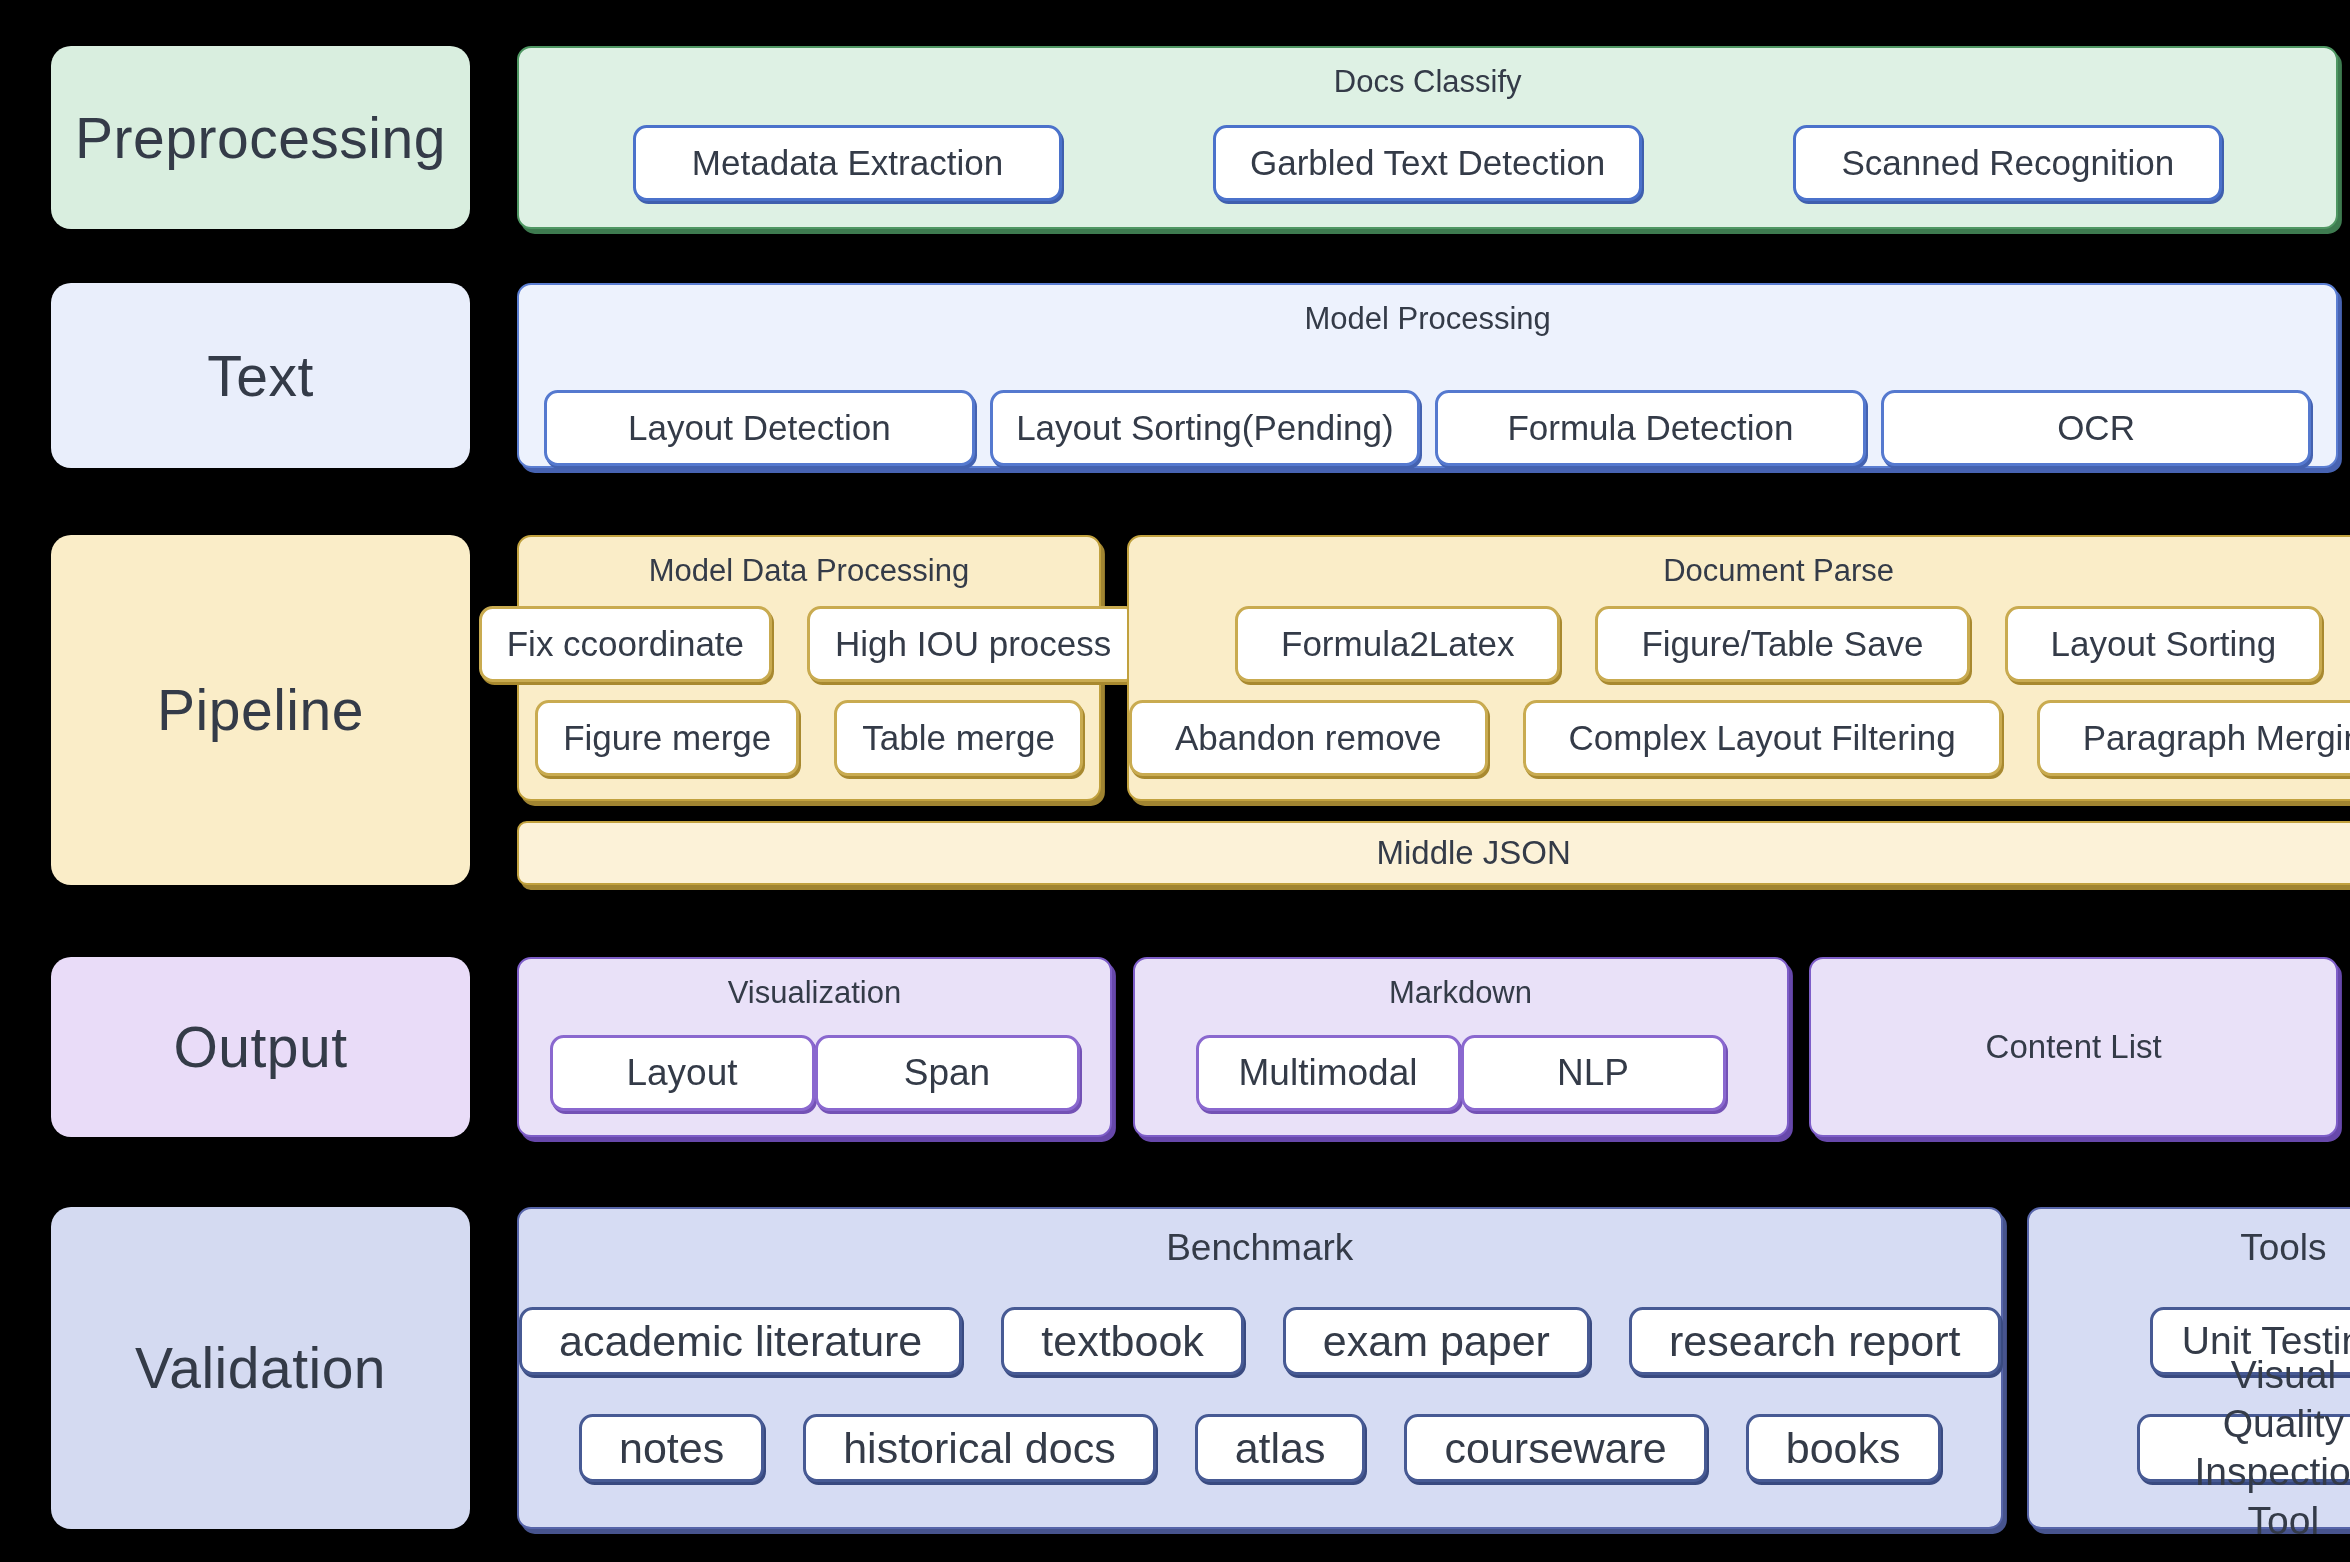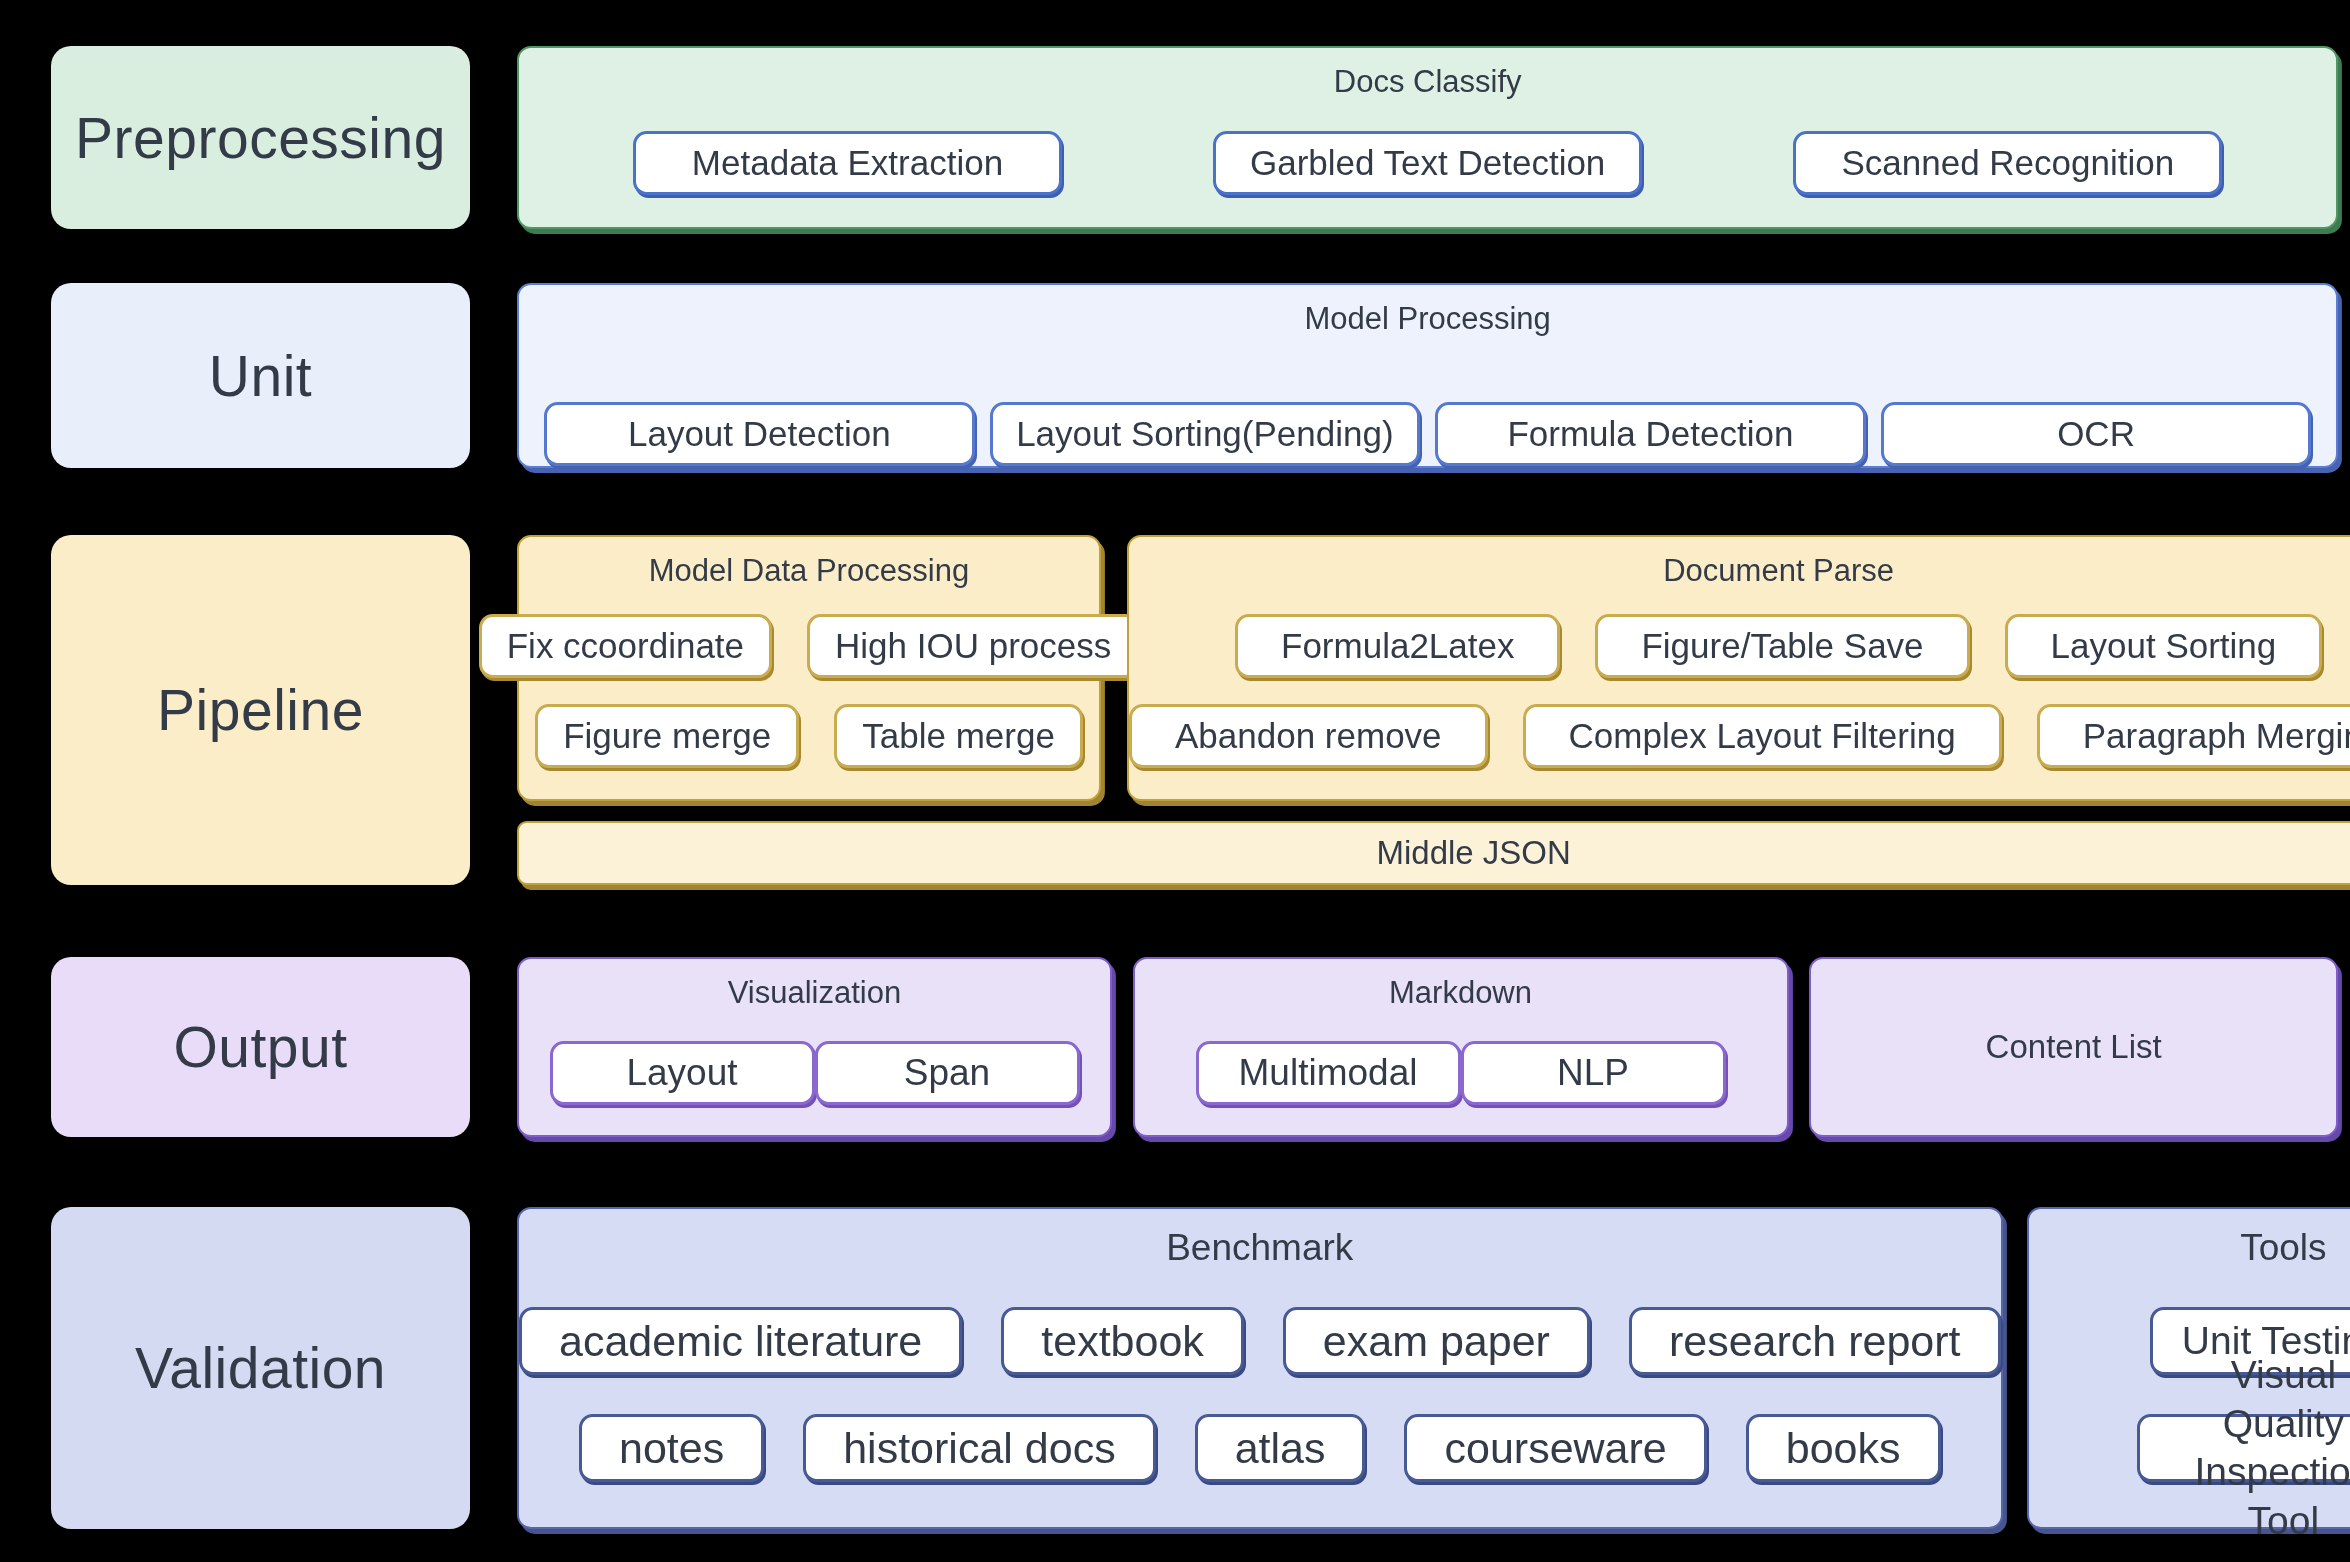--- a/index.html
+++ b/index.html
@@ -11,21 +11,21 @@
   .label{flex:0 0 419px;border-radius:20px;display:flex;align-items:center;justify-content:center;
     font-size:57px;background:var(--label-bg);letter-spacing:0.5px}
   .content{flex:1;display:flex}
 
   .section{background:var(--sec-bg);border:2.9px solid var(--sec-border);border-radius:14px;
     box-shadow:3.9px 4.9px 0 var(--sec-shadow);display:flex;flex-direction:column;min-width:0}
   .sec-title{text-align:center;font-size:31px;padding-top:15.6px}
 
   .node{background:#fff;border:3.9px solid var(--node-border);border-radius:13.7px;
     display:flex;align-items:center;justify-content:center;font-size:35px;white-space:nowrap;
-    box-shadow:2px 2.9px 0 var(--node-shadow);height:64px}
+    box-shadow:2px 2.9px 0 var(--node-shadow);height:76px}
 
   
   .theme-green {--label-bg:#d9eedf;--sec-bg:#def1e4;--sec-border:#4f9763;--sec-shadow:#3e7b50;--node-border:#4b72cb;--node-shadow:#3f5fae}
   .theme-blue  {--label-bg:#e9eefb;--sec-bg:#edf2fd;--sec-border:#5b7ed2;--sec-shadow:#4763b2;--node-border:#5579cf;--node-shadow:#4462b0}
   .theme-yellow{--label-bg:#faedc8;--sec-bg:#faedc8;--sec-border:#c1a13e;--sec-shadow:#a08431;--node-border:#c9ab50;--node-shadow:#a8892f}
   .theme-purple{--label-bg:#e9dcf8;--sec-bg:#e9e1f8;--sec-border:#7e5ec8;--sec-shadow:#6748ab;--node-border:#8a68cf;--node-shadow:#7351b5}
   .theme-navy  {--label-bg:#d4daf1;--sec-bg:#d6dcf3;--sec-border:#5765a9;--sec-shadow:#47548e;--node-border:#475a94;--node-shadow:#394a80}
 
   
   #row1 .content .section{flex:1}
@@ -82,21 +82,21 @@
         <div class="btn-area">
           <div class="node">Metadata Extraction</div>
           <div class="node">Garbled Text Detection</div>
           <div class="node">Scanned Recognition</div>
         </div>
       </div>
     </div>
   </div>
 
   <div class="row theme-blue" id="row2" style="top:283px;height:185px">
-    <div class="label">Unit</div>
+    <div class="label">Text</div>
     <div class="content">
       <div class="section">
         <div class="sec-title">Model Processing</div>
         <div class="btn-area">
           <div class="node">Layout Detection</div>
           <div class="node">Layout Sorting(Pending)</div>
           <div class="node">Formula Detection</div>
           <div class="node">OCR</div>
         </div>
       </div>

